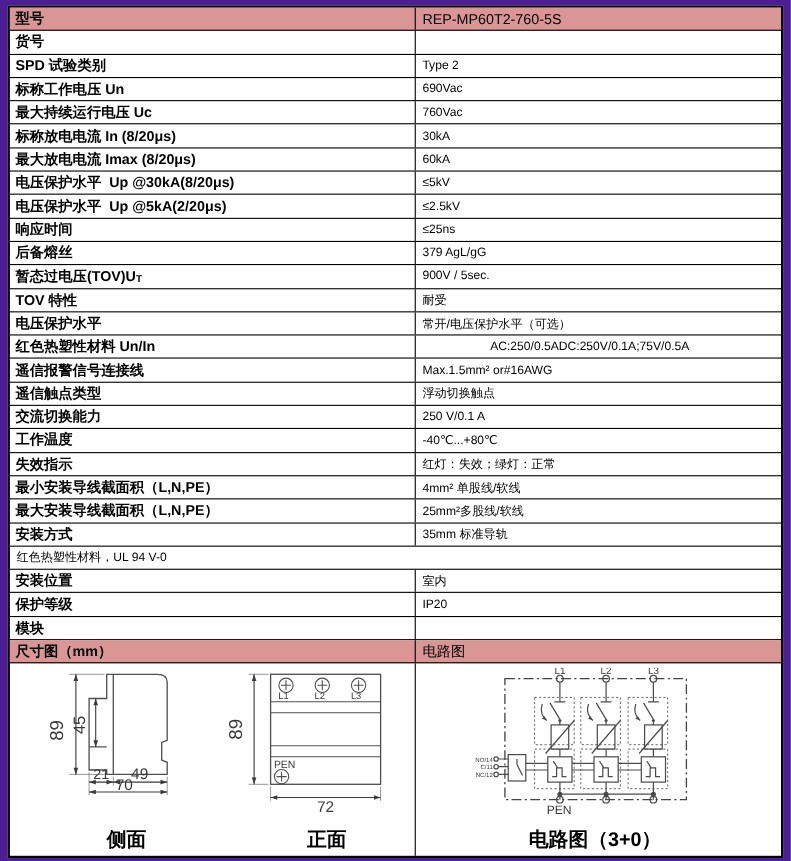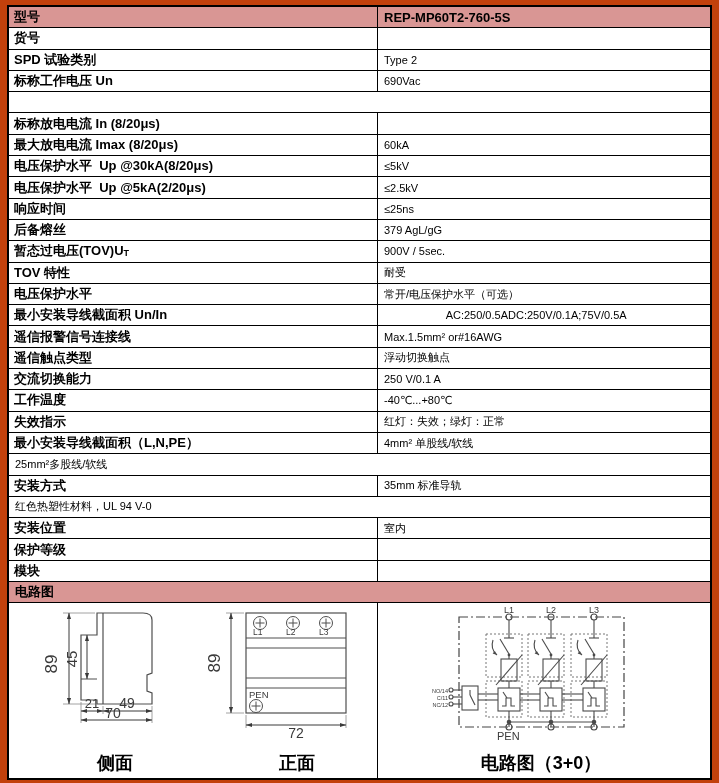--- a/index.html
+++ b/index.html
@@ -1,25 +1,25 @@
 <!DOCTYPE html>
 <html><head>
 <meta charset="utf-8">
 <style>
   html,body{margin:0;padding:0;background:#ffffff;}
-  .page{position:relative;width:719px;height:783px;background:#c2410c;overflow:hidden;
+  .page{position:relative;width:719px;height:783px;background:#4c1d95;overflow:hidden;
         font-family:"Liberation Sans","DejaVu Sans",sans-serif;color:#000;}
   .spec-table{position:absolute;left:7px;top:5px;width:705px;height:775px;
         border:2px solid #000;box-sizing:border-box;display:flex;flex-direction:column;background:#fff;}
   .row{display:flex;flex:0 0 21.3px;height:21.3px;border-bottom:1px solid #000;box-sizing:border-box;}
   .c-label{flex:0 0 369px;width:369px;border-right:1px solid #000;box-sizing:border-box;
         padding-left:5px;display:flex;align-items:center;font-weight:bold;font-size:13px;white-space:pre;overflow:hidden;}
   .c-value{flex:1;padding-left:6px;display:flex;align-items:center;font-size:11px;white-space:pre;overflow:hidden;}
   .header-row{background:#d99694;}
-  .header-row .c-value{font-weight:bold;font-size:13px;}
+  .header-row .c-value{font-weight:normal;font-size:13px;}
   .c-label sub{font-size:9px;font-weight:bold;transform:translateY(2px);}
   .v-part1{display:inline-block;width:124px;text-align:right;}
   #spec-rows{display:contents;}
   .diagram-row{flex:1 1 auto;display:flex;min-height:0;}
   .d-cell{position:relative;box-sizing:border-box;}
   .d-left{flex:0 0 369px;width:369px;border-right:1px solid #000;}
   .d-right{flex:1;}
   .d-cell svg{position:absolute;left:0;top:4px;}
   svg text{font-family:"Liberation Sans","DejaVu Sans",sans-serif;}
   .outline{fill:none;stroke:#4f4f4f;stroke-width:1.2;}
@@ -53,24 +53,27 @@
     <div class="c-label">SPD 试验类别</div>
     <div class="c-value">Type 2</div>
   </div>
 
   <div class="row">
     <div class="c-label">标称工作电压 Un</div>
     <div class="c-value">690Vac</div>
   </div>
 
   <div class="row">
+    <div class="c-label">最大持续运行电压 Uc</div>
+    <div class="c-value">760Vac</div>
   </div>
 
   <div class="row">
     <div class="c-label">标称放电电流 In (8/20μs)</div>
+    <div class="c-value">30kA</div>
   </div>
 
   <div class="row">
     <div class="c-label">最大放电电流 Imax (8/20μs)</div>
     <div class="c-value">60kA</div>
   </div>
 
   <div class="row">
     <div class="c-label">电压保护水平  Up @30kA(8/20μs)</div>
     <div class="c-value">≤5kV</div>
@@ -100,21 +103,21 @@
     <div class="c-label">TOV 特性</div>
     <div class="c-value">耐受</div>
   </div>
 
   <div class="row">
     <div class="c-label">电压保护水平</div>
     <div class="c-value">常开/电压保护水平（可选）</div>
   </div>
 
   <div class="row">
-    <div class="c-label">最小安装导线截面积 Un/In</div>
+    <div class="c-label">红色热塑性材料 Un/In</div>
     <div class="c-value"><span class="v-part1">AC:250/0.5A</span><span>DC:250V/0.1A;75V/0.5A</span></div>
   </div>
 
   <div class="row">
     <div class="c-label">遥信报警信号连接线</div>
     <div class="c-value">Max.1.5mm² or#16AWG</div>
   </div>
 
   <div class="row">
     <div class="c-label">遥信触点类型</div>
@@ -135,47 +138,50 @@
     <div class="c-label">失效指示</div>
     <div class="c-value">红灯：失效；绿灯：正常</div>
   </div>
 
   <div class="row">
     <div class="c-label">最小安装导线截面积（L,N,PE）</div>
     <div class="c-value">4mm² 单股线/软线</div>
   </div>
 
   <div class="row">
+    <div class="c-label">最大安装导线截面积（L,N,PE）</div>
     <div class="c-value">25mm²多股线/软线</div>
   </div>
 
   <div class="row">
     <div class="c-label">安装方式</div>
     <div class="c-value">35mm 标准导轨</div>
   </div>
 
   <div class="row">
     <div class="c-value">红色热塑性材料，UL 94 V-0</div>
   </div>
 
   <div class="row">
     <div class="c-label">安装位置</div>
     <div class="c-value">室内</div>
   </div>
 
   <div class="row">
     <div class="c-label">保护等级</div>
+    <div class="c-value">IP20</div>
   </div>
 
   <div class="row">
     <div class="c-label">模块</div>
   </div>
 </div>
 
     <div class="row header-row">
+      <div class="c-label">尺寸图（mm）</div>
       <div class="c-value">电路图</div>
     </div>
 
     <div class="diagram-row">
 
       <div class="d-cell d-left">
         <svg width="368" height="166" viewBox="0 0 368 166">
           <defs>
             <marker id="da" markerWidth="8" markerHeight="8" refX="6.4" refY="3" orient="auto-start-reverse" markerUnits="userSpaceOnUse">
               <path d="M0.3,0.9 L6.4,3 L0.3,5.1 Z" fill="#3a3a3a"></path>

